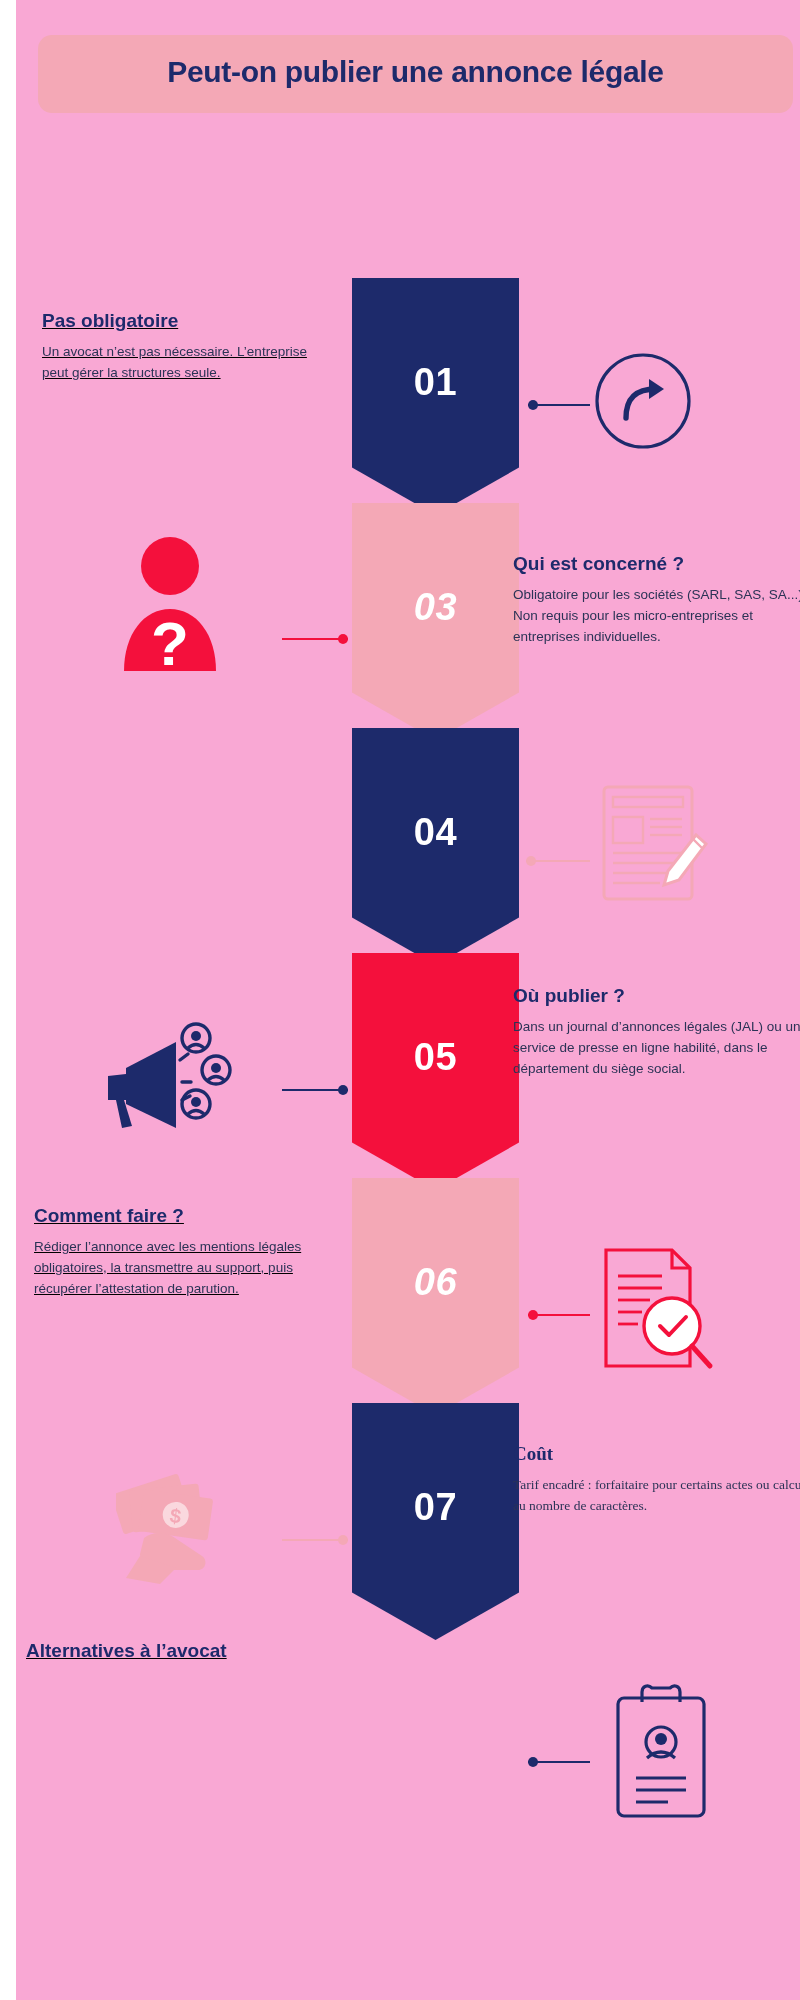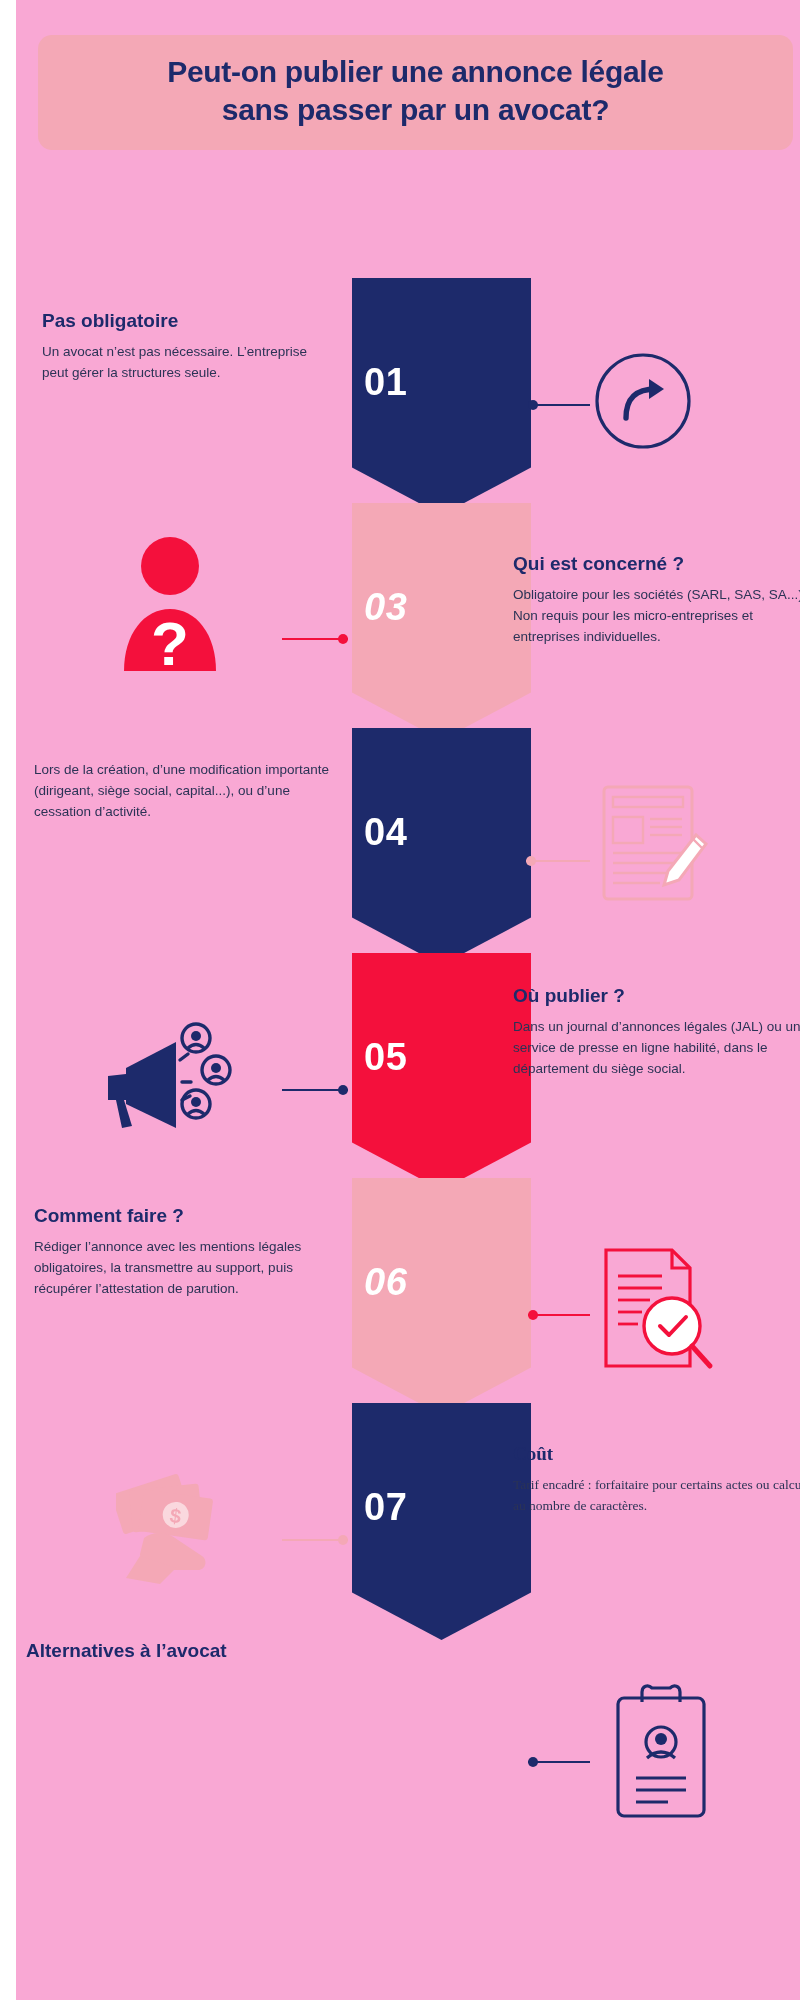--- a/index.html
+++ b/index.html
@@ -47,23 +47,22 @@
     top: 278px;
     width: 155px;
   }
   .chevron {
     position: relative;
     width: 167px;
     height: 237px;
     margin-bottom: -12px;
     display: flex;
     align-items: center;
-    justify-content: flex-start;
+    justify-content: center;
     clip-path: polygon(0% 0%, 100% 0%, 100% 80%, 50% 100%, 0% 80%);
-    padding-left: 12px;
   }
   .chevron .num {
     color: #ffffff;
     font-size: 38px;
     font-weight: bold;
     letter-spacing: 0.5px;
     position: relative;
     top: -14px;
   }
   .c-navy { background: #1d2a6b; }
@@ -82,21 +81,21 @@
     font-weight: bold;
     color: #1d2a6b;
     line-height: 1.2;
   }
   .block p {
     margin: 0;
     font-size: 13.5px;
     line-height: 1.55;
     color: #2b3356;
   }
-  .block.left  { text-align: left; }
+  .block.left  { text-align: left; text-decoration: underline; }
   .block.right { text-align: left; }
 
   
   .conn {
     position: absolute;
     height: 2px;
   }
   .conn .line {
     position: absolute;
     top: 4px;
@@ -124,21 +123,20 @@
   svg { display: block; }
 </style>
 </head>
 <body>
 
 <div class="page">
 
   <div class="header-band">
     <div class="header-title">
       <span>Peut-on publier une annonce légale</span><br>
-      <span>sans passer par un avocat?</span>
     </div>
   </div>
 
   <div class="chevron-col">
     <div class="chevron c-navy">
       <span class="num">01</span>
     </div>
     <div class="chevron c-pink">
       <span class="num">03</span>
     </div>
@@ -182,21 +180,20 @@
   </div>
   <div class="icon-wrap" style="left:98px; top:533px;">
     <svg width="112" height="140" viewBox="0 0 112 140">
       <circle cx="56" cy="33" r="29" fill="#f4103c"></circle>
       <path d="M10 138 C10 101 30 76 56 76 C82 76 102 101 102 138 Z" fill="#f4103c"></path>
       <text x="56" y="132" font-family="Liberation Sans, sans-serif" font-size="62" font-weight="bold" fill="#ffffff" text-anchor="middle">?</text>
     </svg>
   </div>
 
   <div class="block left" style="left:18px; top:760px; width:300px;">
-    <p>Lors de la création, d’une modification importante (dirigeant, siège social, capital...), ou d’une cessation d’activité.</p>
   </div>
   <div class="conn to-right" style="left:510px; top:856px; width:64px;">
     <div class="line pink-fill"></div>
     <div class="dot pink-fill"></div>
   </div>
   <div class="icon-wrap" style="left:578px; top:775px;">
     <svg width="120" height="140" viewBox="0 0 120 140">
       <rect x="10" y="12" width="88" height="112" rx="4" fill="none" stroke="#f4a8b6" stroke-width="3"></rect>
       <rect x="19" y="22" width="70" height="10" fill="none" stroke="#f4a8b6" stroke-width="2.4"></rect>
       <rect x="19" y="42" width="30" height="26" fill="none" stroke="#f4a8b6" stroke-width="2.4"></rect>

